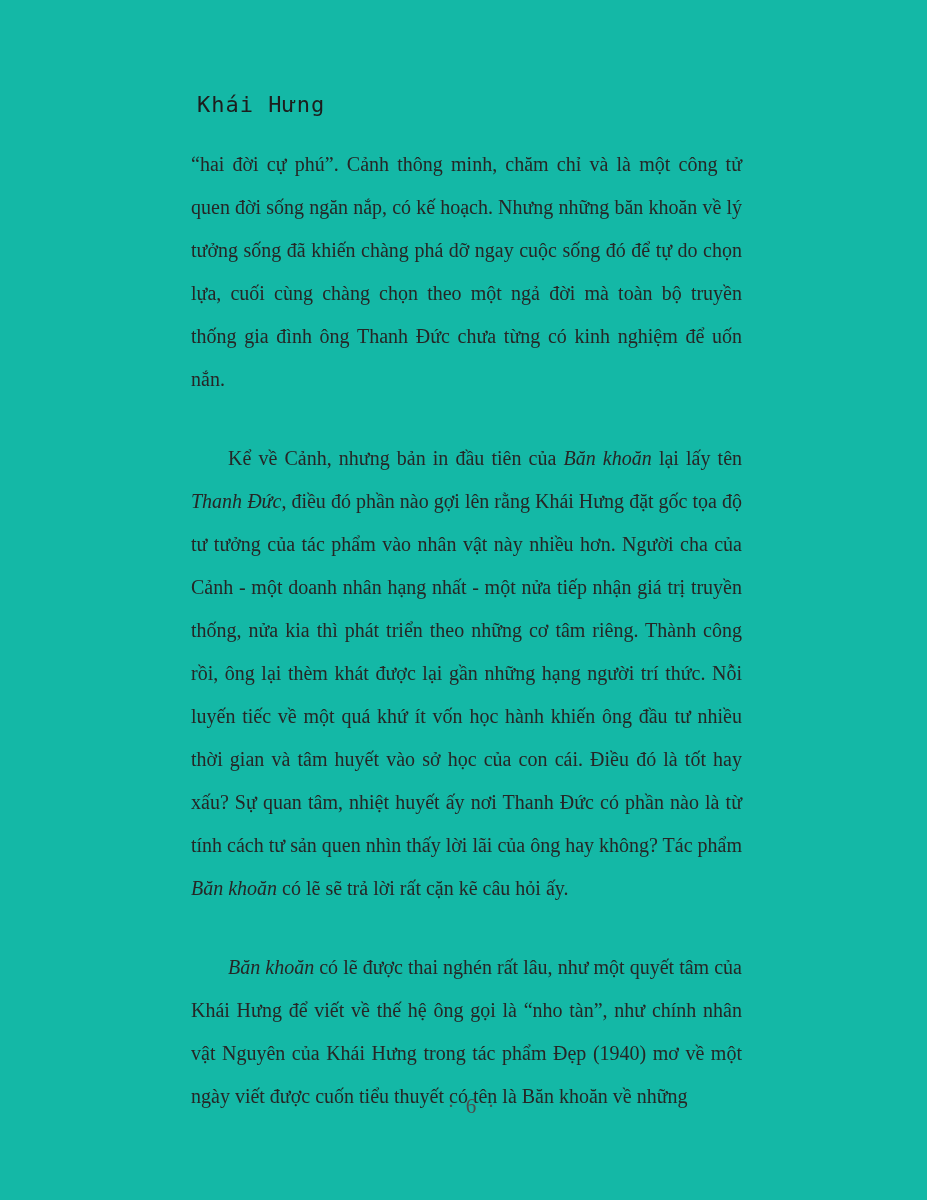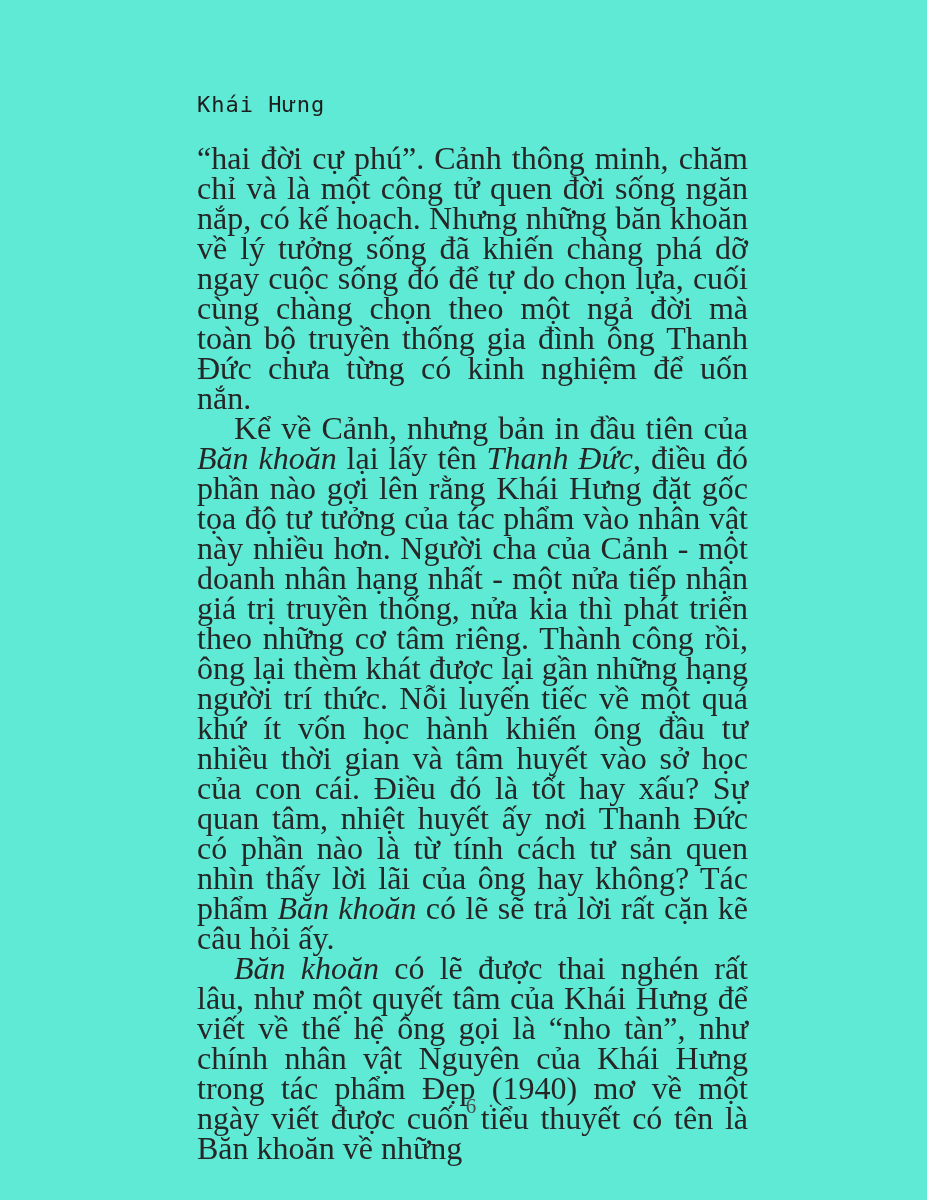--- a/index.html
+++ b/index.html
@@ -4,51 +4,52 @@
 <style>
   html, body {
     margin: 0;
     padding: 0;
     background: #ffffff;
   }
   .page {
     position: relative;
     width: 927px;
     height: 1200px;
-    background: #5eead4;
+    background: #14b8a6;
     overflow: hidden;
     font-family: "Liberation Serif", "DejaVu Serif", serif;
     color: #262626;
   }
   .running-header {
     position: absolute;
     left: 197px;
     top: 92px;
     font-family: "DejaVu Sans Mono", "Liberation Mono", monospace;
     font-size: 22px;
     letter-spacing: 1px;
     color: #1d1d1d;
     white-space: nowrap;
   }
   .body-text {
     position: absolute;
-    left: 197px;
+    left: 191px;
     top: 143px;
     width: 551px;
-    font-size: 32px;
-    line-height: 30px;
+    font-size: 20px;
+    line-height: 43px;
     text-align: justify;
     text-justify: inter-word;
   }
   .para {
     margin: 0;
     padding: 0;
   }
   .para.indent {
     text-indent: 37px;
+    margin-top: 36px;
   }
   .para.section-break {
   }
   .it {
     font-style: italic;
   }
   .page-footer {
     position: absolute;
     left: 197px;
     top: 1094px;

